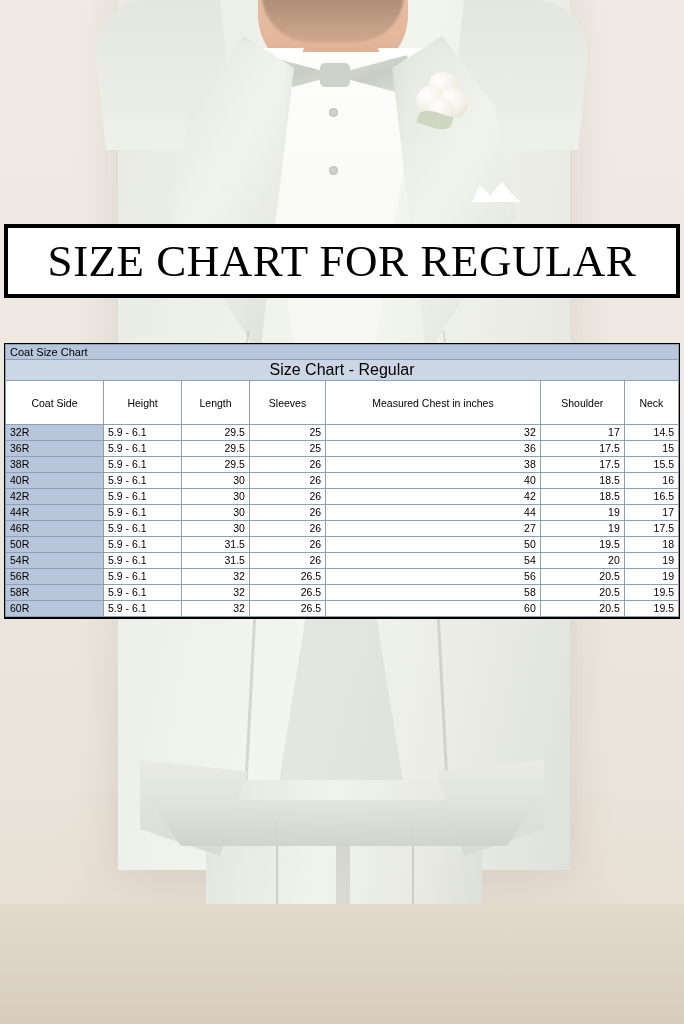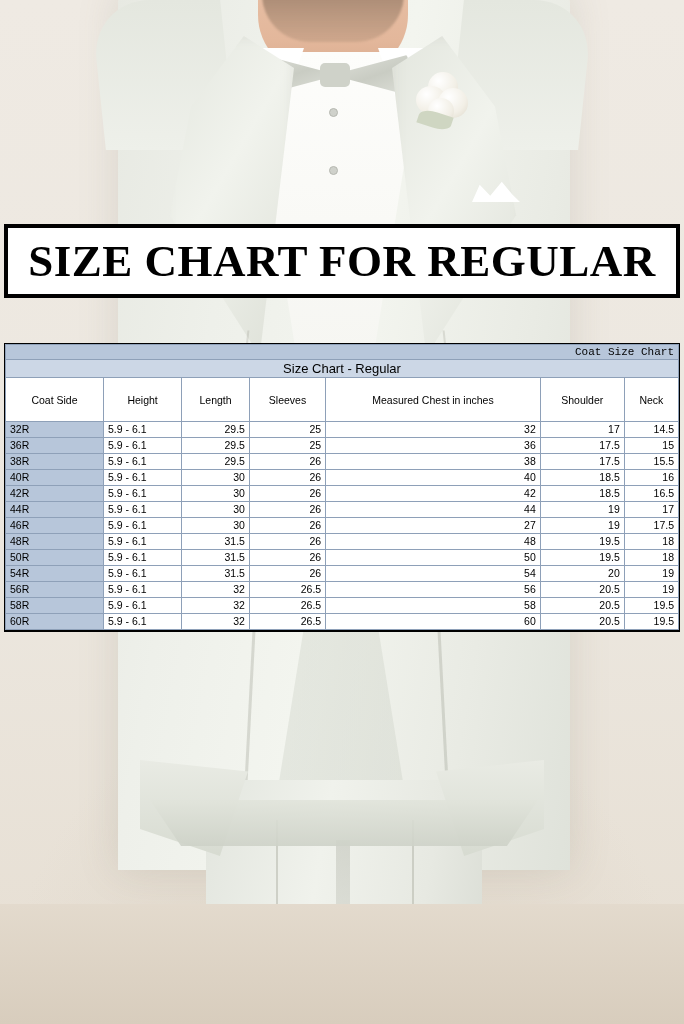--- a/index.html
+++ b/index.html
@@ -261,21 +261,21 @@
     width: 676px;
     height: 74px;
     background: #ffffff;
     border: 4px solid #000000;
     display: flex;
     align-items: center;
     justify-content: center;
   }
   .title-banner .title-text {
     font-family: "Liberation Serif", serif;
-    font-weight: bold;
+    font-weight: normal;
     font-size: 45px;
     letter-spacing: 0.5px;
     color: #000;
     white-space: nowrap;
   }
 
   
   .chart-wrap {
     position: absolute;
     left: 4px;
@@ -290,31 +290,30 @@
     font-size: 10.5px;
     color: #000;
   }
   table.size-chart td, table.size-chart th {
     border: 1px solid #8ea0b8;
     padding: 1px 4px;
     font-weight: normal;
   }
   .band {
     background: #b7c6da;
-    text-align: right;
+    text-align: left;
     font-weight: bold;
     font-size: 11px;
     padding: 3px 4px;
-    font-family: Liberation Mono, monospace;
   }
   .band-sub {
     background: #ccd7e6;
     text-align: center;
     font-weight: bold;
-    font-size: 13px;
+    font-size: 16px;
     padding: 2px 4px;
   }
   .hdr td {
     background: #ffffff;
     text-align: center;
     font-weight: bold;
     font-size: 10.5px;
     height: 44px;
     vertical-align: middle;
     border: 1px solid #000;
@@ -480,29 +479,20 @@
         <tr>
           <td class="size-cell">46R</td>
           <td class="height-cell">5.9 - 6.1</td>
           <td class="num">30</td>
           <td class="num">26</td>
           <td class="num">27</td>
           <td class="num">19</td>
           <td class="num">17.5</td>
         </tr>
         <tr>
-          <td class="size-cell">48R</td>
-          <td class="height-cell">5.9 - 6.1</td>
-          <td class="num">31.5</td>
-          <td class="num">26</td>
-          <td class="num">48</td>
-          <td class="num">19.5</td>
-          <td class="num">18</td>
-        </tr>
-        <tr>
           <td class="size-cell">50R</td>
           <td class="height-cell">5.9 - 6.1</td>
           <td class="num">31.5</td>
           <td class="num">26</td>
           <td class="num">50</td>
           <td class="num">19.5</td>
           <td class="num">18</td>
         </tr>
         <tr>
           <td class="size-cell">54R</td>

